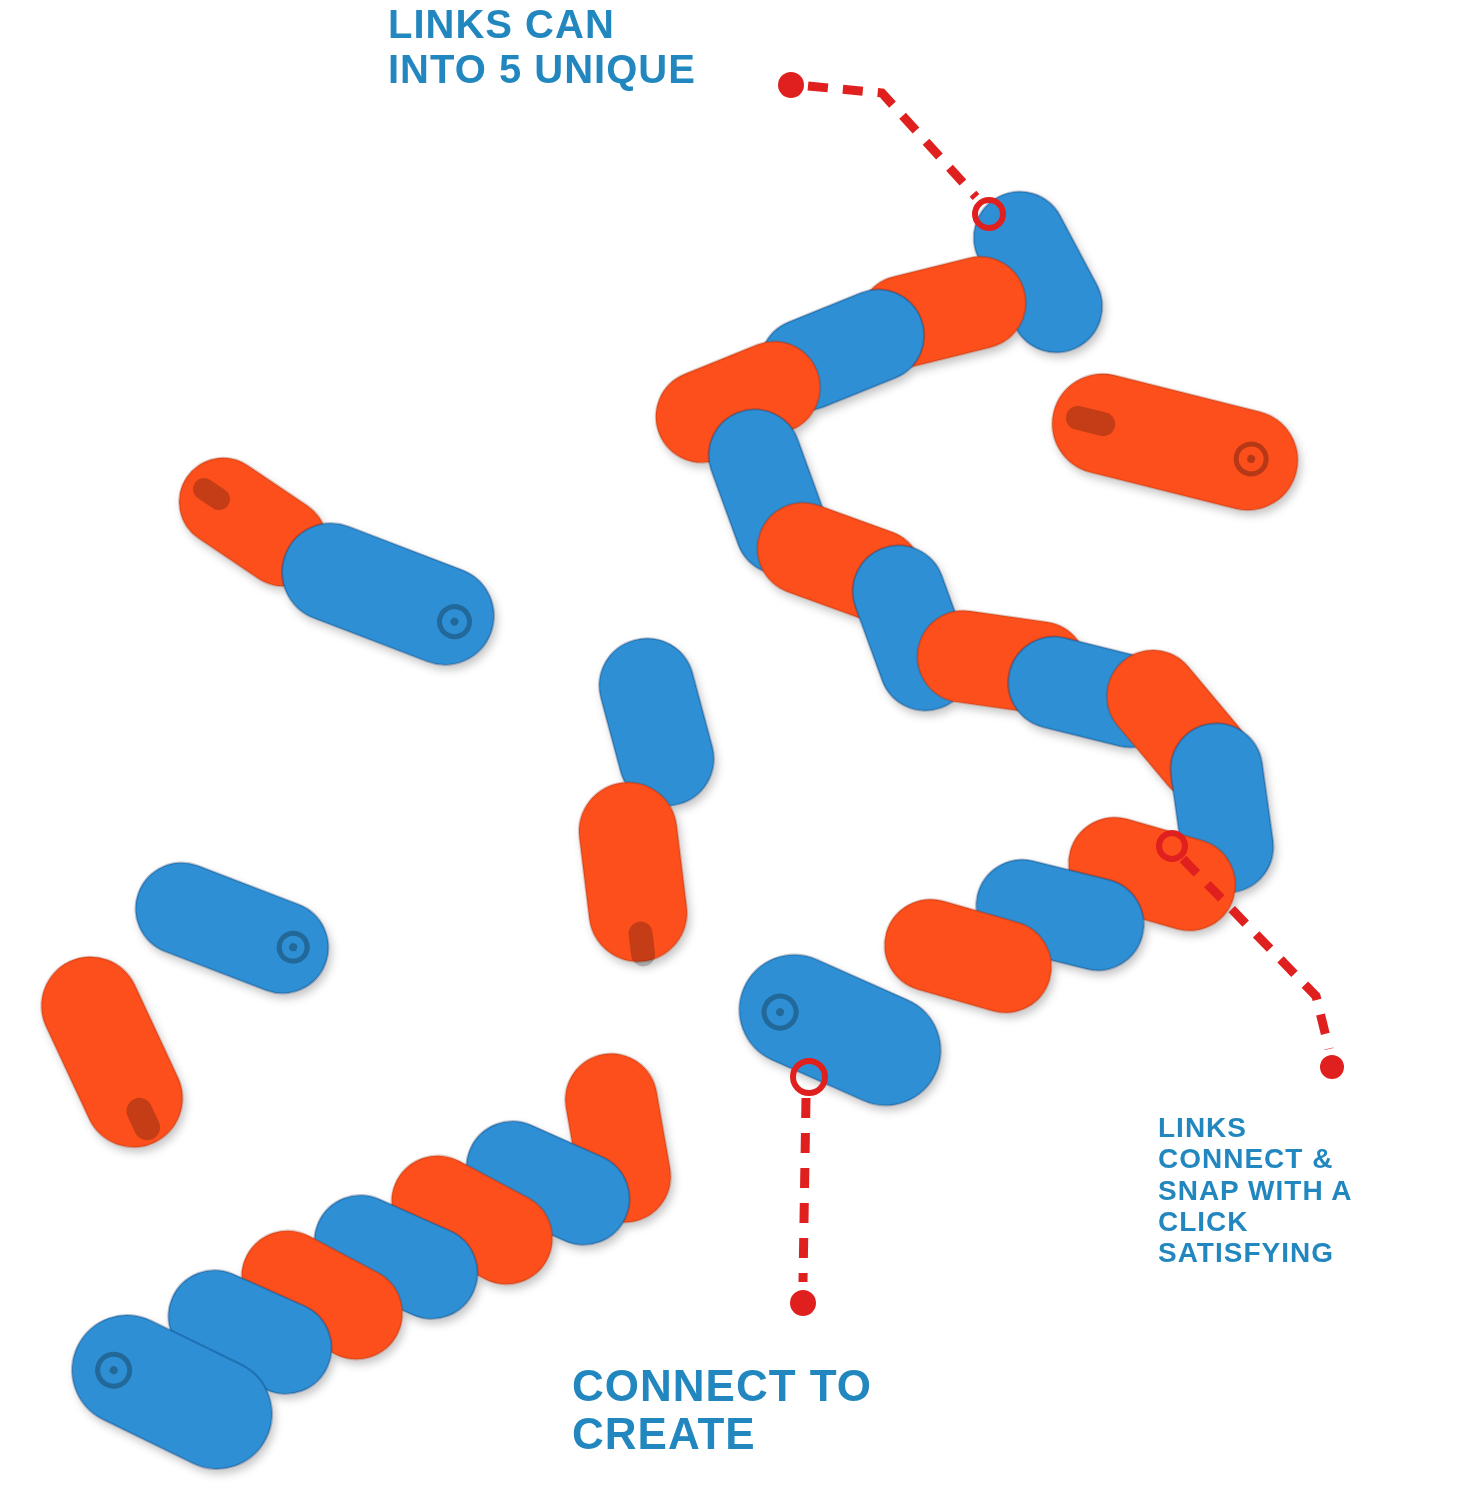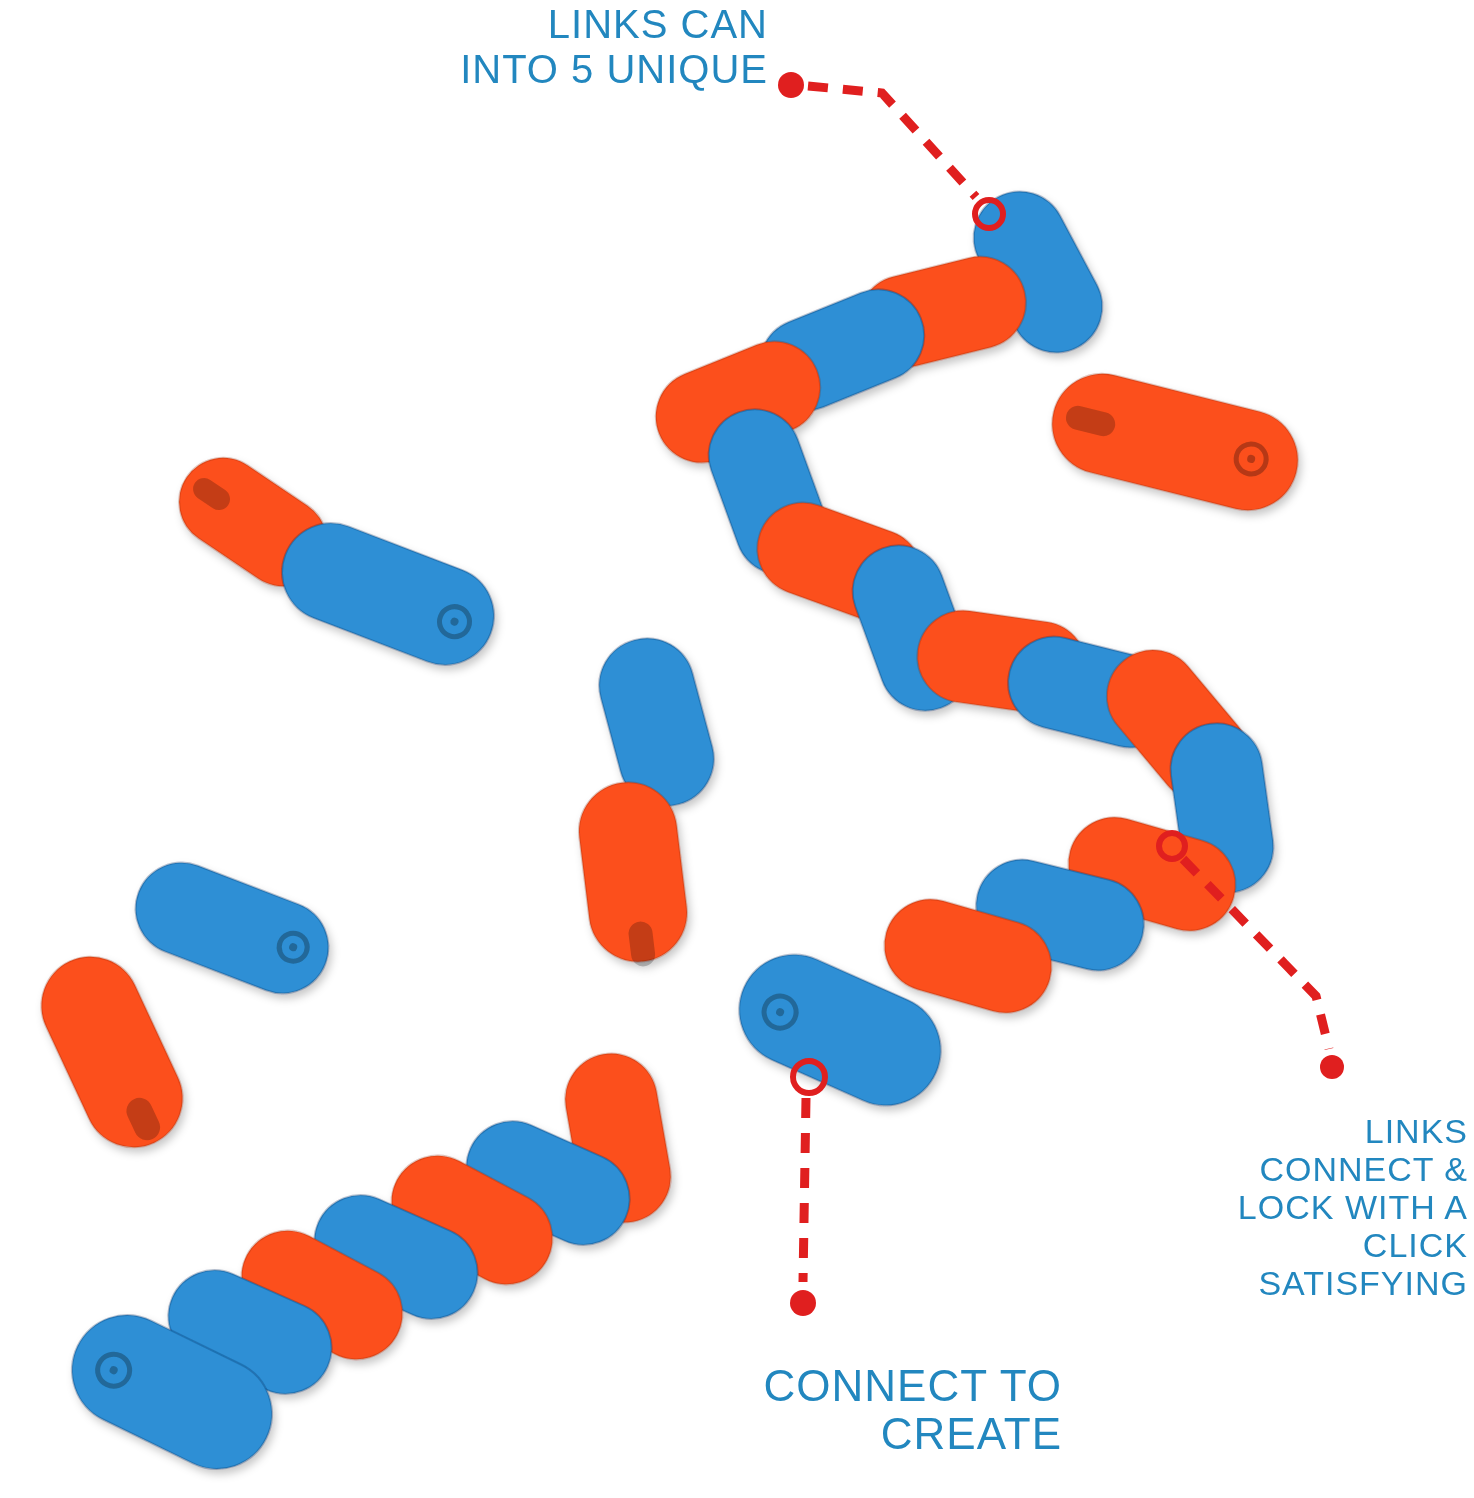--- a/index.html
+++ b/index.html
@@ -7,28 +7,28 @@
     position: relative;
     width: 1474px;
     height: 1498px;
     background: #ffffff;
     overflow: hidden;
     font-family: "Liberation Sans", sans-serif;
   }
   .callout {
     position: absolute;
     color: var(--label-blue, #2287bf);
-    font-weight: 400;
-    text-align: right;
+    font-weight: 700;
+    text-align: left;
     letter-spacing: 1px;
     line-height: 1.12;
   }
   .callout span { display: block; }
   #callout-pivot { left: 388px; top: 2px;    width: 380px; font-size: 40px; }
-  #callout-snap  { left: 1158px; top: 1112px; width: 310px; font-size: 34px; }
+  #callout-snap  { left: 1158px; top: 1112px; width: 310px; font-size: 28px; }
   #callout-chain { left: 572px;  top: 1362px; width: 490px; font-size: 44px; line-height: 1.08; }
 
   svg.scene { position: absolute; left: 0; top: 0; }
 
   .lnk-orange { fill: var(--toy-orange, #fc4f1c); stroke: rgba(140,30,0,0.25); stroke-width: 2; }
   .lnk-blue   { fill: var(--toy-blue, #2d8fd5);   stroke: rgba(0,40,90,0.28);  stroke-width: 2; }
   .slot       { fill: rgba(0,0,0,0.22); }
   .hole       { fill: none; stroke: rgba(0,0,0,0.28); stroke-width: 5; }
   .hole-dot   { fill: rgba(0,0,0,0.28); }
   .leader-path { fill: none; stroke: var(--leader-red, #e01f1f); stroke-width: 9; stroke-dasharray: 20 15; }
@@ -140,21 +140,21 @@
   </svg>
 
   <div class="callout" id="callout-pivot">
     <span>LINKS CAN</span>
     <span>INTO 5 UNIQUE</span>
   </div>
 
   <div class="callout" id="callout-snap">
     <span>LINKS</span>
     <span>CONNECT &amp;</span>
-    <span>LOCK WITH A</span>
+    <span>SNAP WITH A</span>
     <span>CLICK</span>
     <span>SATISFYING</span>
   </div>
 
   <div class="callout" id="callout-chain">
     <span>CONNECT TO CREATE</span>
 
   </div>
 
 </div>

